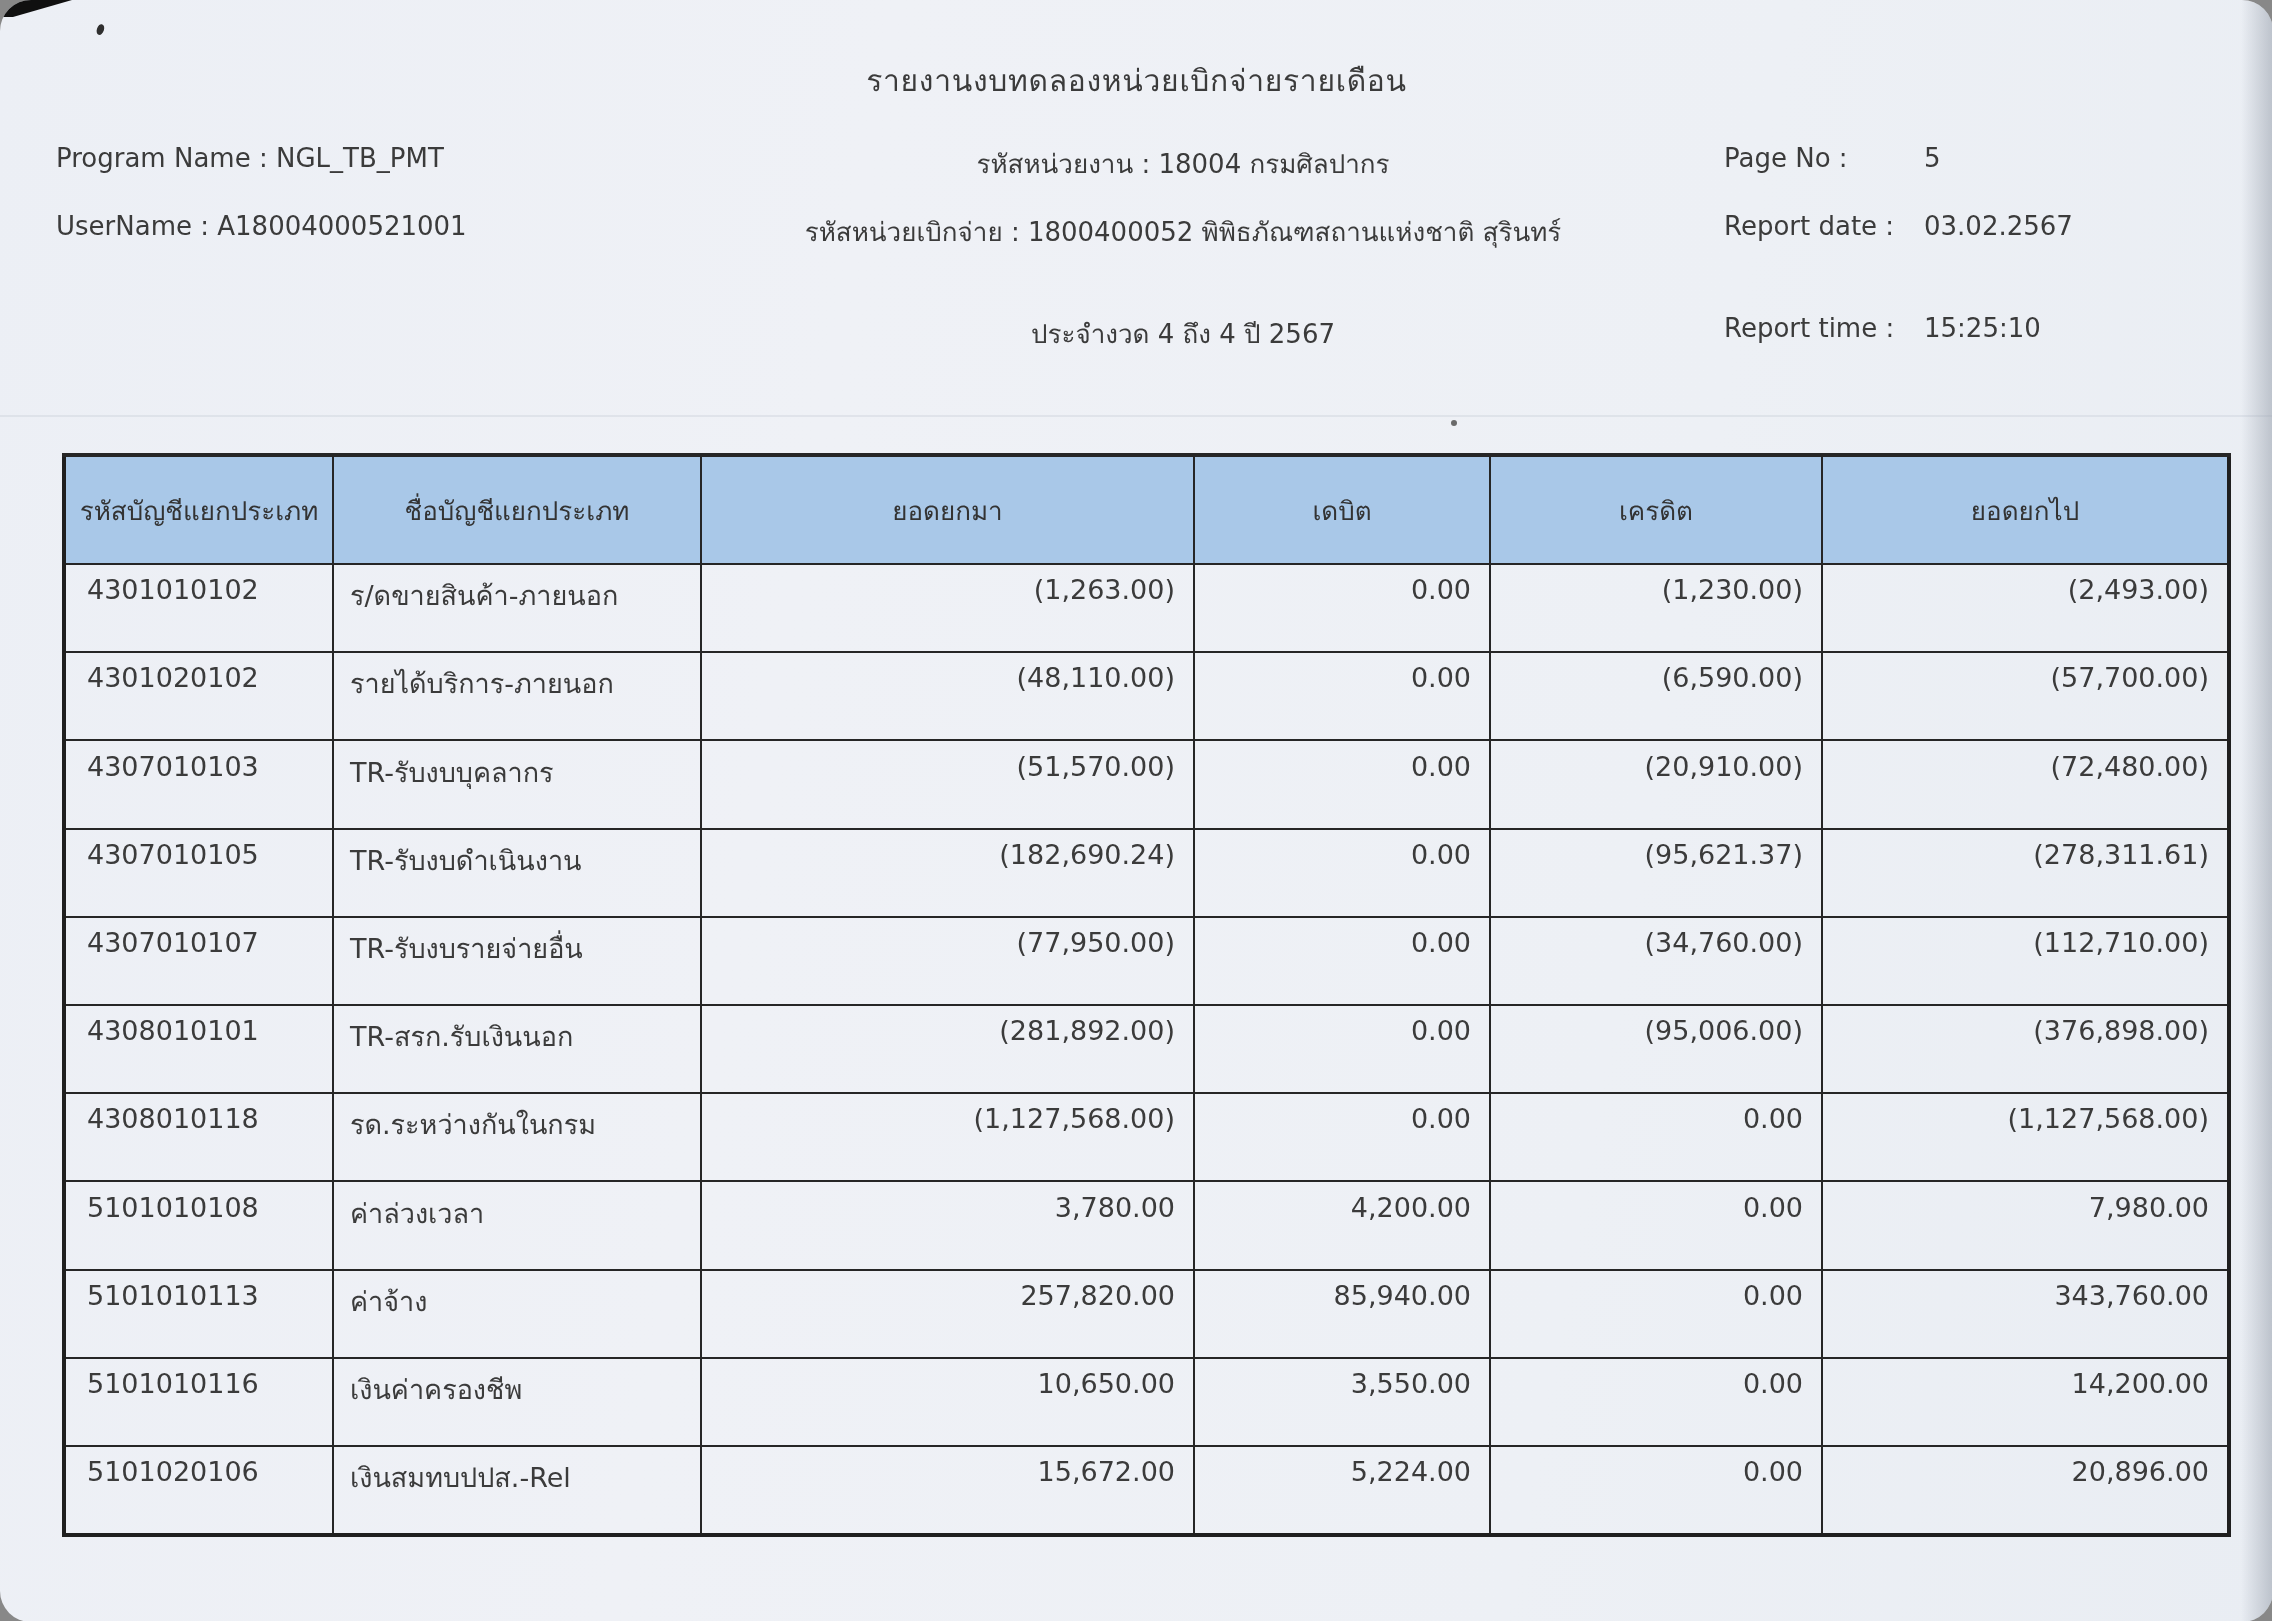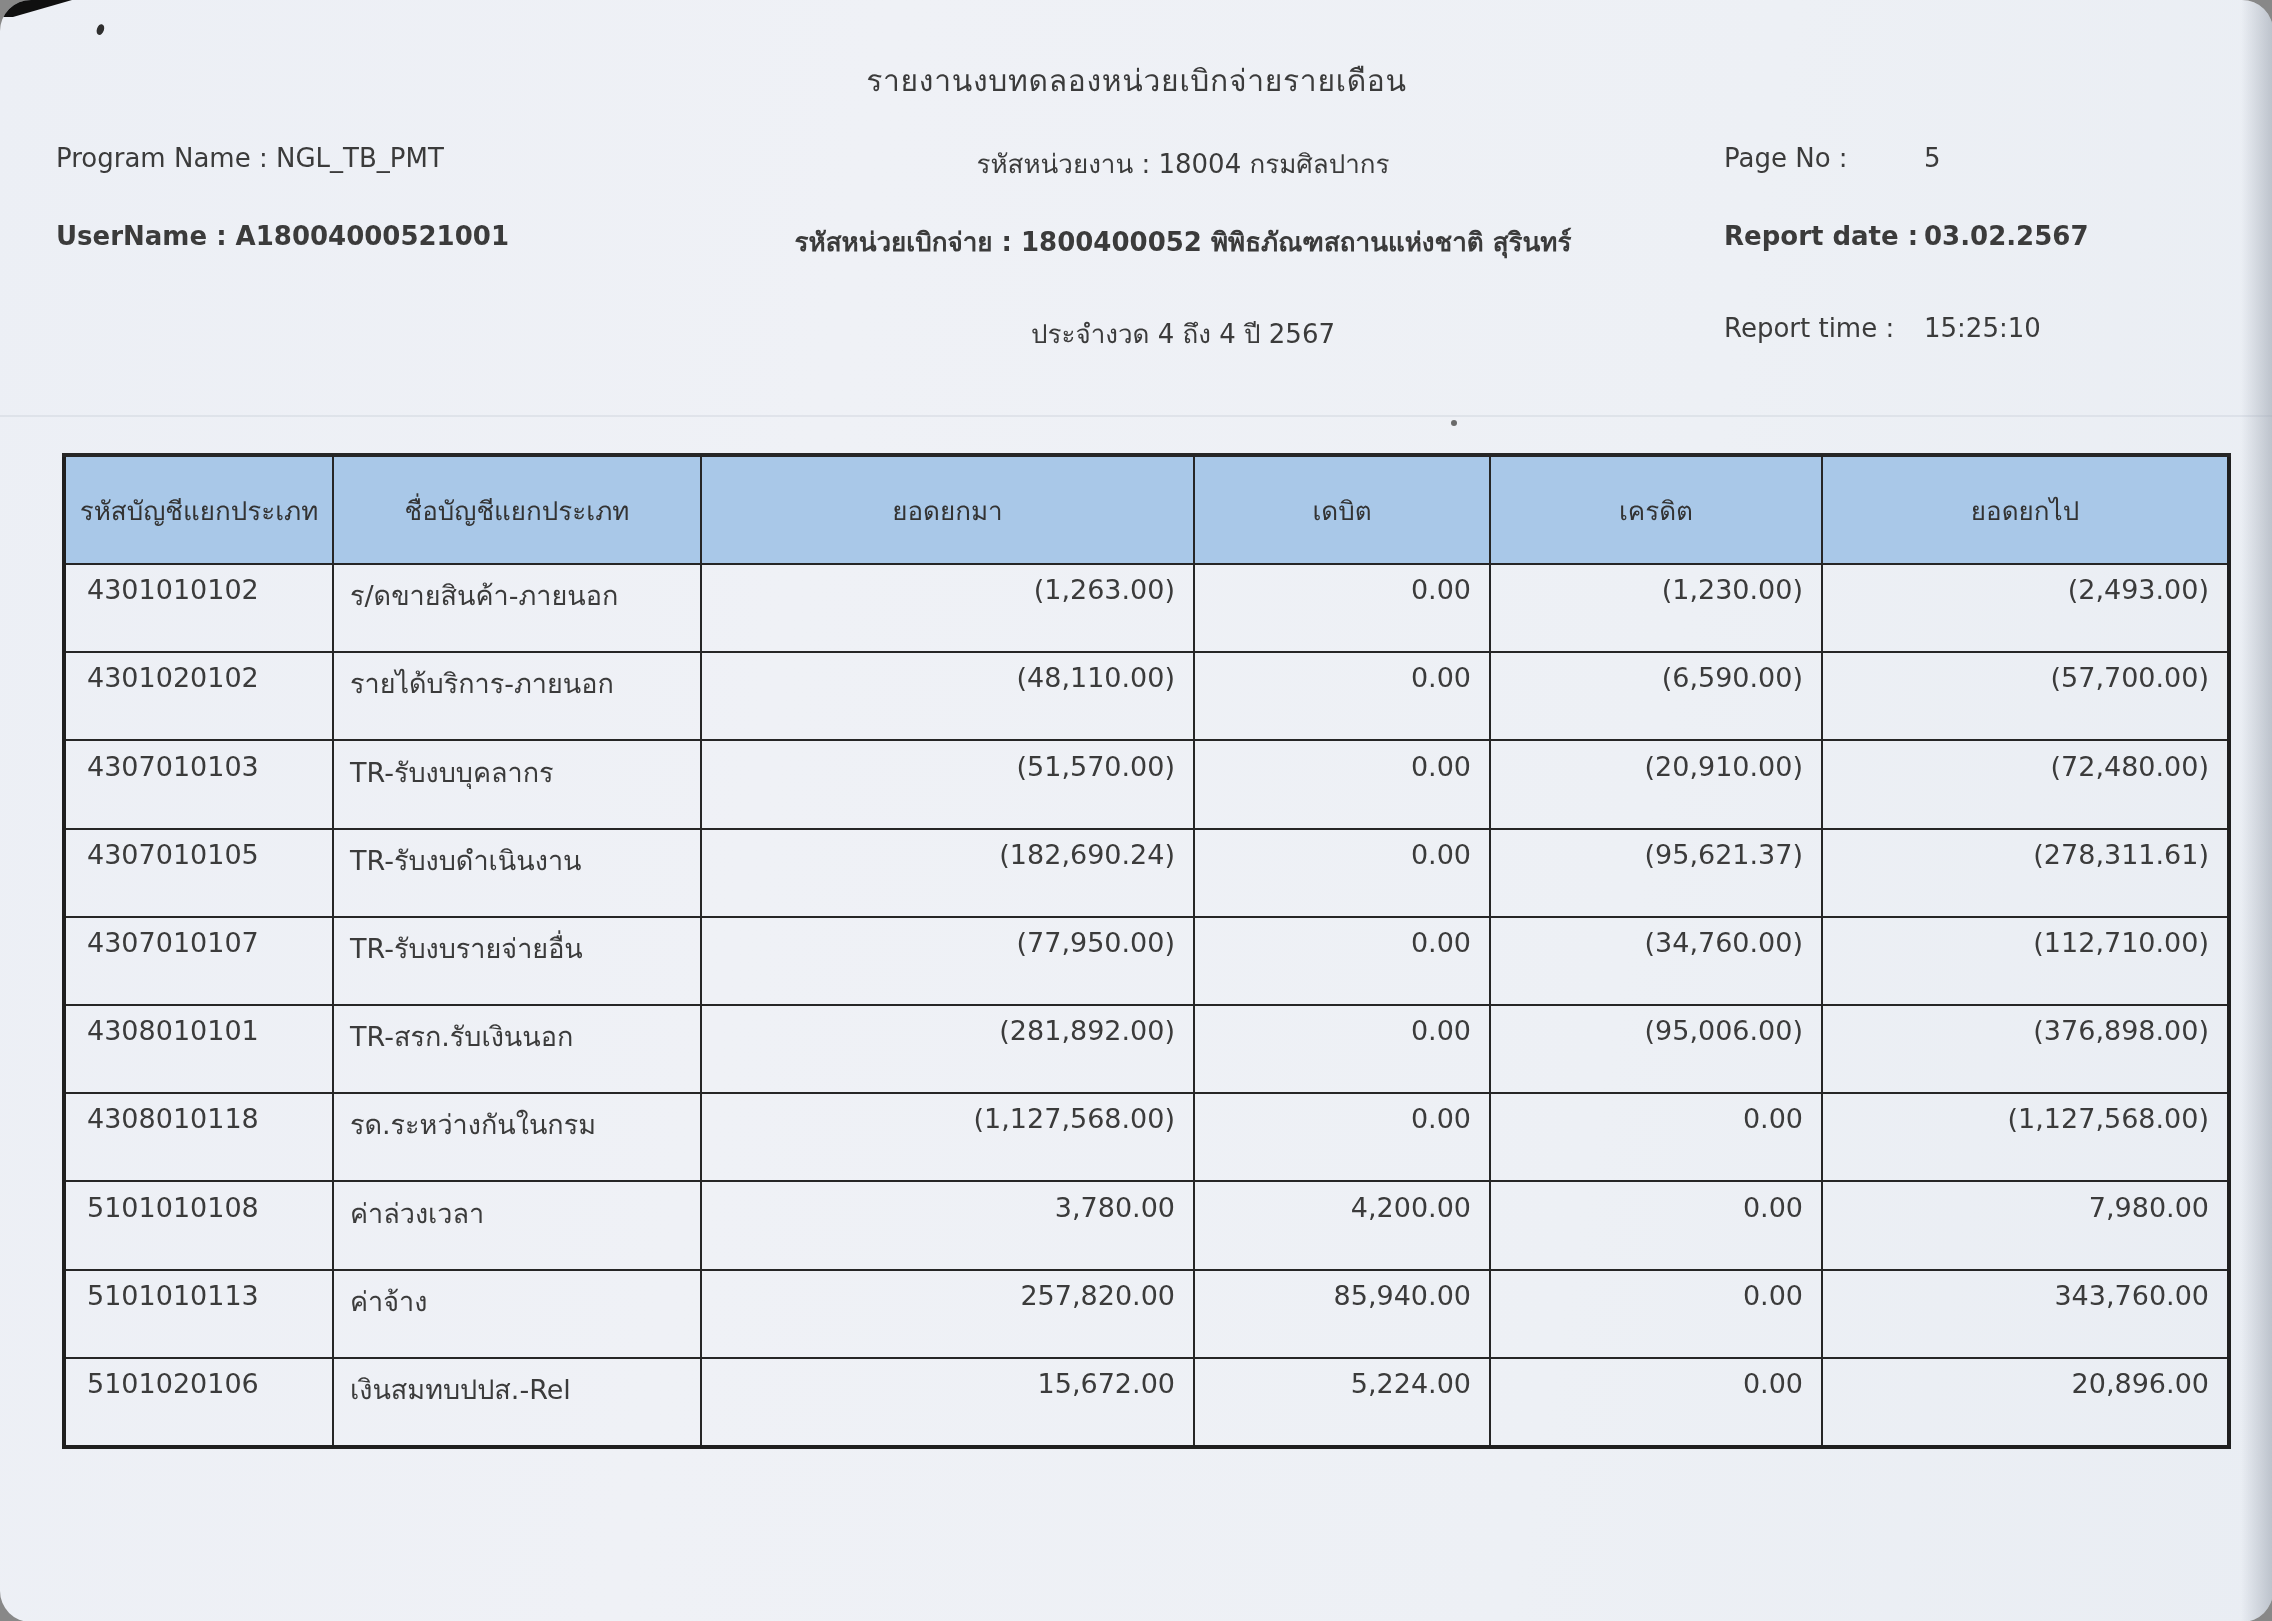--- a/index.html
+++ b/index.html
@@ -23,21 +23,21 @@
     background:rgba(180,188,200,.25); }
 
   
   .title { position:absolute; top:57px; left:0; width:2273px; text-align:center;
     font-size:30px; letter-spacing:0.7px; }
   .hline { position:absolute; font-size:26px; white-space:nowrap;text-align:center; }
   .hl-left { left:56px; }
   .hl-center { left:710px; width:946px; text-align:center; }
   .hl-rlabel { left:1708px;margin-left:16px; }
   .hl-rvalue { left:1924px; }
-  .r1 { top:143px; } .r2 { top:221px;font-weight:bold; } .r3 { top:313px; }
+  .r1 { top:143px; } .r2 { top:211px; } .r3 { top:313px; }
 
   
   .tbl { position:absolute; left:62px; top:453px; width:2165px;
     border-collapse:collapse; table-layout:fixed;
     border:4px solid #1f1f1f; }
   .tbl th {
     height:104px; background:#a9c8e8;
     border:2px solid #262626; border-top-width:4.6px;
     font-size:26px; font-weight:normal; text-align:center; vertical-align:middle;
     color:#333;
@@ -172,20 +172,28 @@
       </tr>
       <tr>
         <td class="code">5101010113</td>
         <td class="name">ค่าจ้าง</td>
         <td class="num">257,820.00</td>
         <td class="num">85,940.00</td>
         <td class="num">0.00</td>
         <td class="num">343,760.00</td>
       </tr>
       <tr>
+        <td class="code">5101010116</td>
+        <td class="name">เงินค่าครองชีพ</td>
+        <td class="num">10,650.00</td>
+        <td class="num">3,550.00</td>
+        <td class="num">0.00</td>
+        <td class="num">14,200.00</td>
+      </tr>
+      <tr>
         <td class="code">5101020106</td>
         <td class="name">เงินสมทบปปส.-Rel</td>
         <td class="num">15,672.00</td>
         <td class="num">5,224.00</td>
         <td class="num">0.00</td>
         <td class="num">20,896.00</td>
       </tr>
     </tbody>
   </table>
 </div>

